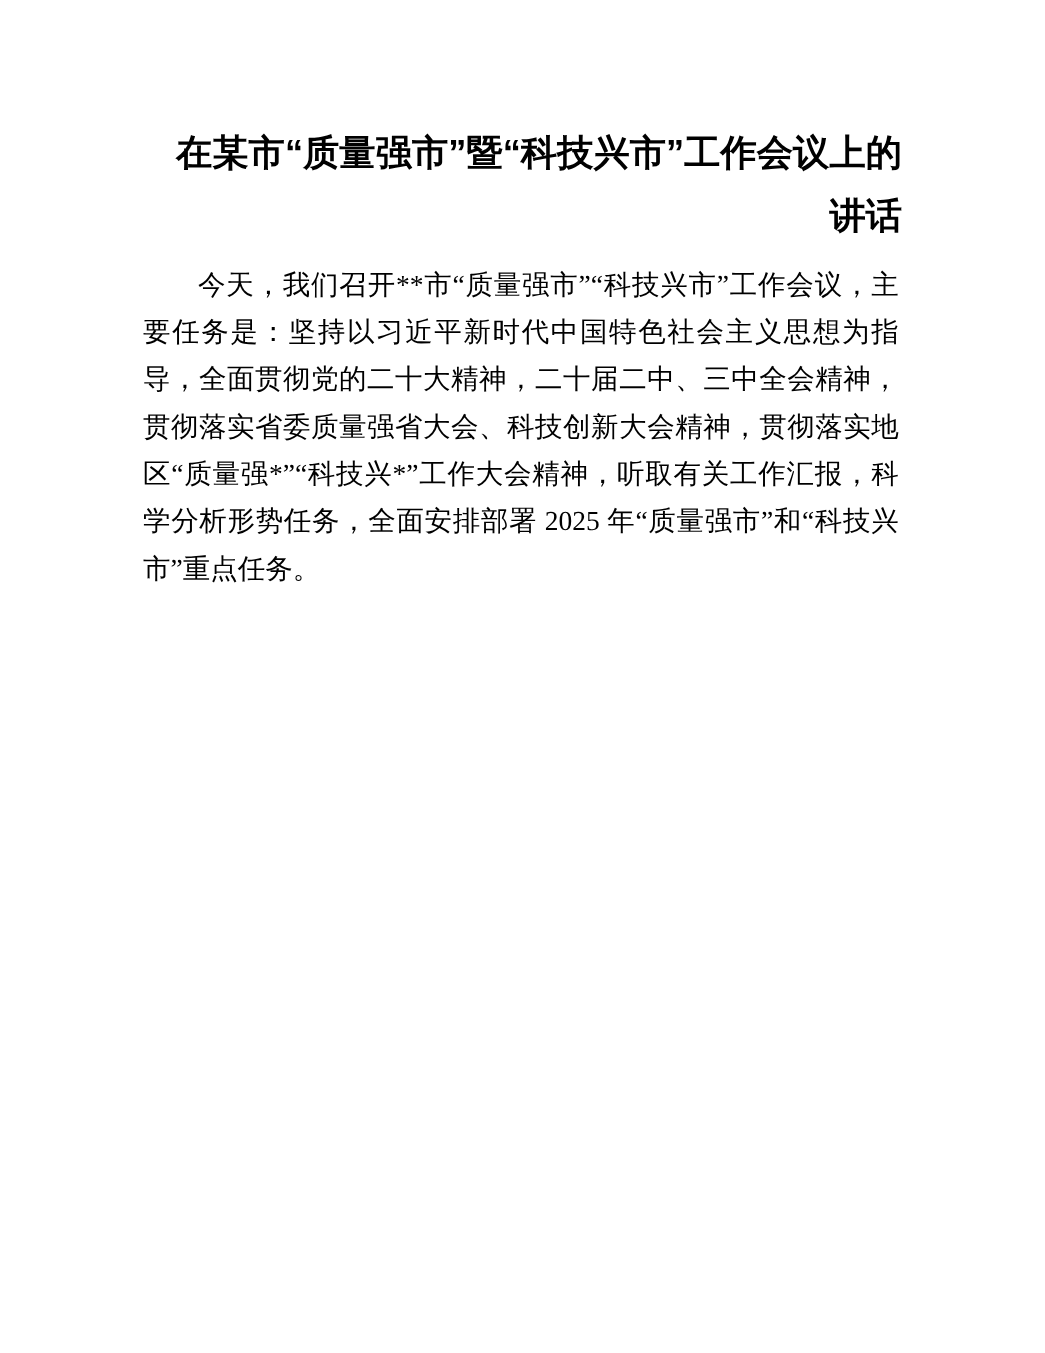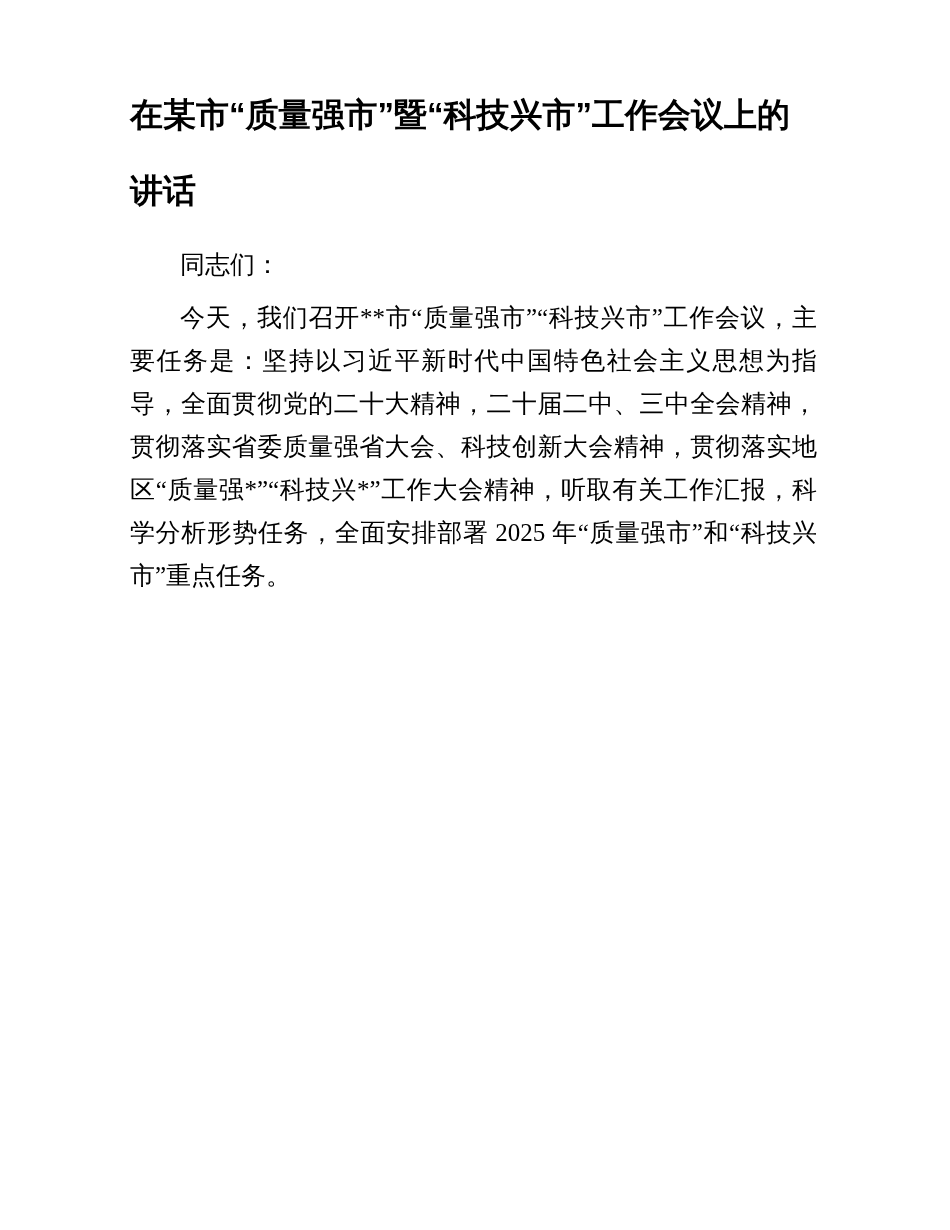--- a/index.html
+++ b/index.html
@@ -10,27 +10,27 @@
   .page {
     position: relative;
     width: 950px;
     height: 1230px;
     background: #ffffff;
     color: #000000;
     overflow: hidden;
   }
   .doc-title {
     margin: 0 auto;
-    padding-top: 77px;
+    padding-top: 110px;
     width: 690px;
     font-family: "Liberation Sans", "DejaVu Sans", sans-serif;
     font-weight: 700;
     font-size: 33px;
-    line-height: 76px;
-    text-align: left;
+    line-height: 57px;
+    text-align: right;
     letter-spacing: 0;
   }
   .doc-content {
     padding: 14px 133px 0 130px;
   }
   .doc-content p {
     margin: 0 0 10px 0;
     font-family: "Liberation Serif", "DejaVu Serif", serif;
     font-size: 25px;
     line-height: 43px;
@@ -38,16 +38,15 @@
     text-align: justify;
     word-break: break-all;
   }
 </style>
 </head>
 <body>
 
 <div class="page">
   <h1 class="doc-title">在某市“质量强市”暨“科技兴市”工作会议上的讲话</h1>
   <div class="doc-content">
-    <p>同志们：</p>
     <p>今天，我们召开**市“质量强市”“科技兴市”工作会议，主要任务是：坚持以习近平新时代中国特色社会主义思想为指导，全面贯彻党的二十大精神，二十届二中、三中全会精神，贯彻落实省委质量强省大会、科技创新大会精神，贯彻落实地区“质量强*”“科技兴*”工作大会精神，听取有关工作汇报，科学分析形势任务，全面安排部署 2025 年“质量强市”和“科技兴市”重点任务。</p>
   </div>
 </div>
 
 </body></html>

